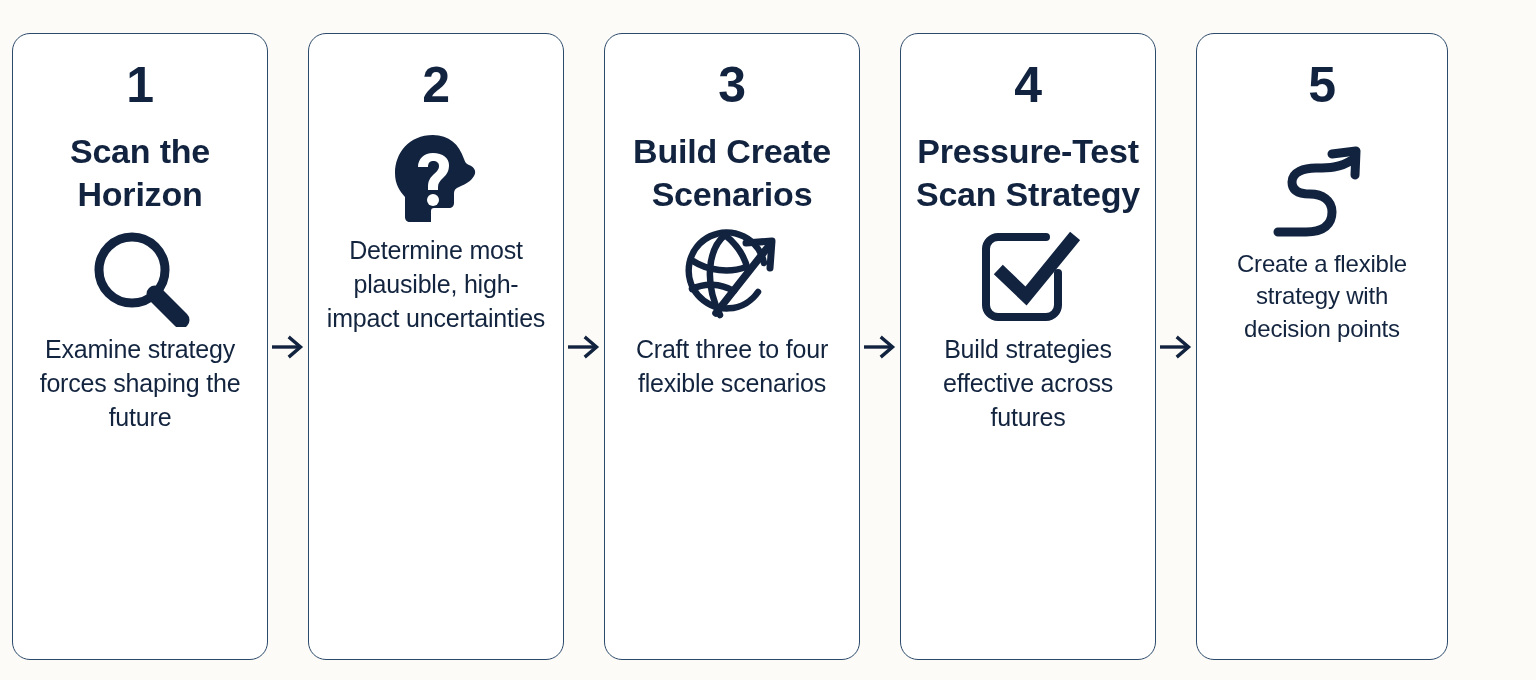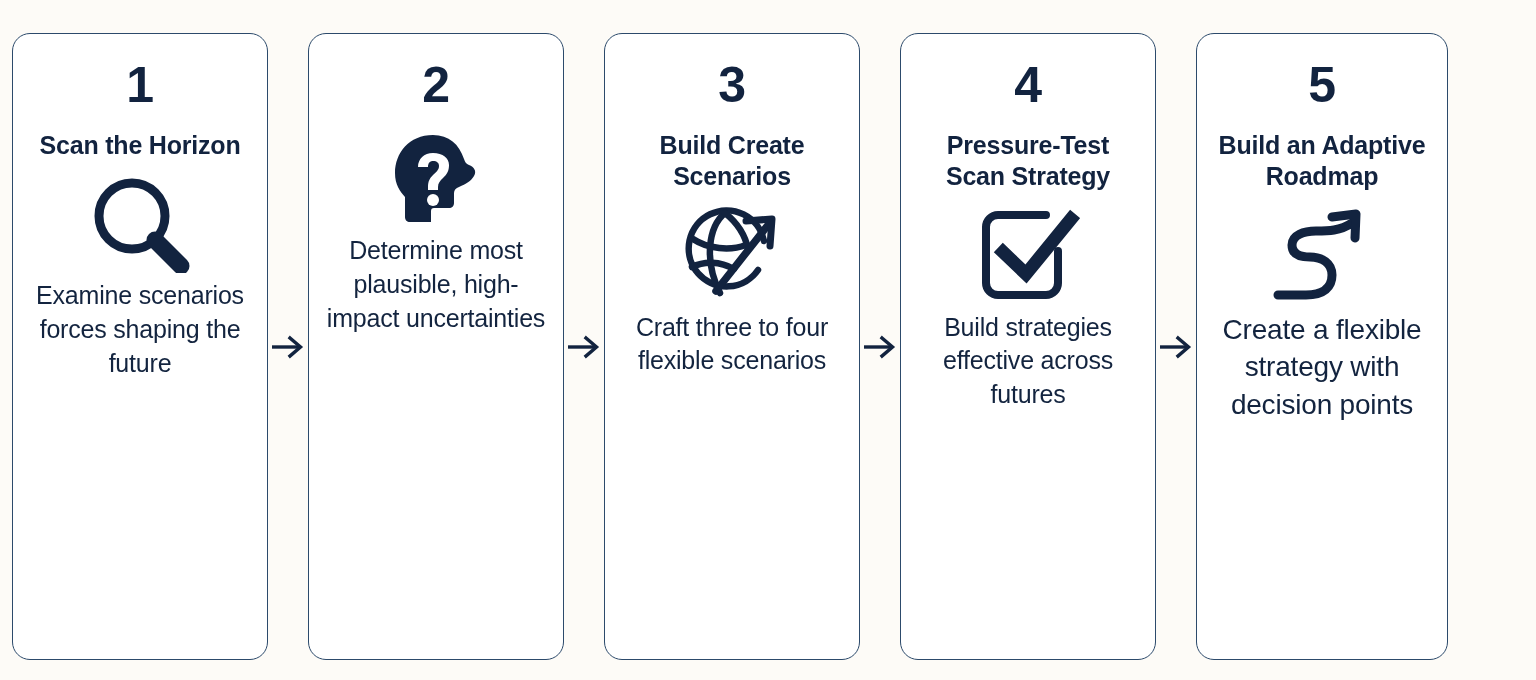--- a/index.html
+++ b/index.html
@@ -50,21 +50,21 @@
 
   .step-number {
     font-size: 50px;
     font-weight: 700;
     line-height: 1;
     color: #12233f;
     letter-spacing: -0.5px;
     margin-bottom: 20px;
   }
   .step-title {
-    font-size: 25px;
+    font-size: 34px;
     font-weight: 700;
     line-height: 1.25;
     color: #12233f;
     text-align: center;
     letter-spacing: -0.2px;
     margin: 0;
   }
   .icon-wrap {
     display: flex;
     align-items: center;
@@ -78,37 +78,37 @@
 
   .step-desc {
     font-size: 25px;
     font-weight: 400;
     line-height: 1.35;
     color: #13243f;
     text-align: center;
     margin: 0;
     letter-spacing: -0.2px;
   }
-  .card-5 .step-desc { font-size: 28px; }
+  .card-5 .step-desc { font-size: 24px; }
 </style>
 </head>
 <body>
 
 <div id="flow">
 
   <div class="card card-1">
     <div class="step-number">1</div>
     <div class="step-title">Scan the Horizon</div>
     <div class="icon-wrap">
       <svg width="104" height="100" viewBox="0 0 104 100" fill="none" xmlns="http://www.w3.org/2000/svg">
         <circle cx="44" cy="43" r="33" stroke="#12233f" stroke-width="9"></circle>
         <path d="M67 67 L93 93" stroke="#12233f" stroke-width="17" stroke-linecap="round"></path>
       </svg>
     </div>
-    <div class="step-desc">Examine scenarios forces shaping the future</div>
+    <div class="step-desc">Examine strategy forces shaping the future</div>
   </div>
 
   <div class="connector">
     <svg width="34" height="26" viewBox="0 0 34 26" fill="none" xmlns="http://www.w3.org/2000/svg">
       <path d="M1 13 H28" stroke="#12233f" stroke-width="3.4"></path>
       <path d="M19 4 L29.5 13 L19 22" stroke="#12233f" stroke-width="3.4" fill="none" stroke-linecap="square" stroke-linejoin="miter"></path>
     </svg>
   </div>
 
   <div class="card card-2">
@@ -170,21 +170,20 @@
 
   <div class="connector">
     <svg width="34" height="26" viewBox="0 0 34 26" fill="none" xmlns="http://www.w3.org/2000/svg">
       <path d="M1 13 H28" stroke="#12233f" stroke-width="3.4"></path>
       <path d="M19 4 L29.5 13 L19 22" stroke="#12233f" stroke-width="3.4" fill="none" stroke-linecap="square" stroke-linejoin="miter"></path>
     </svg>
   </div>
 
   <div class="card card-5">
     <div class="step-number">5</div>
-    <div class="step-title">Build an Adaptive Roadmap</div>
     <div class="icon-wrap">
       <svg width="104" height="100" viewBox="0 0 104 100" fill="none" xmlns="http://www.w3.org/2000/svg">
         <path d="M8 90 C8 90 24 90 36 90 C54 90 62 82 62 70 C62 58 52 52 40 52 C28 52 22 48 22 40 C22 30 34 26 46 26 C58 26 70 26 82 18" stroke="#12233f" stroke-width="9" fill="none" stroke-linecap="round" stroke-linejoin="round"></path>
         <path d="M62 12 L86 9 L85 33" stroke="#12233f" stroke-width="9" fill="none" stroke-linecap="round" stroke-linejoin="round"></path>
       </svg>
     </div>
     <div class="step-desc">Create a flexible strategy with decision points</div>
   </div>
 
 </div>

